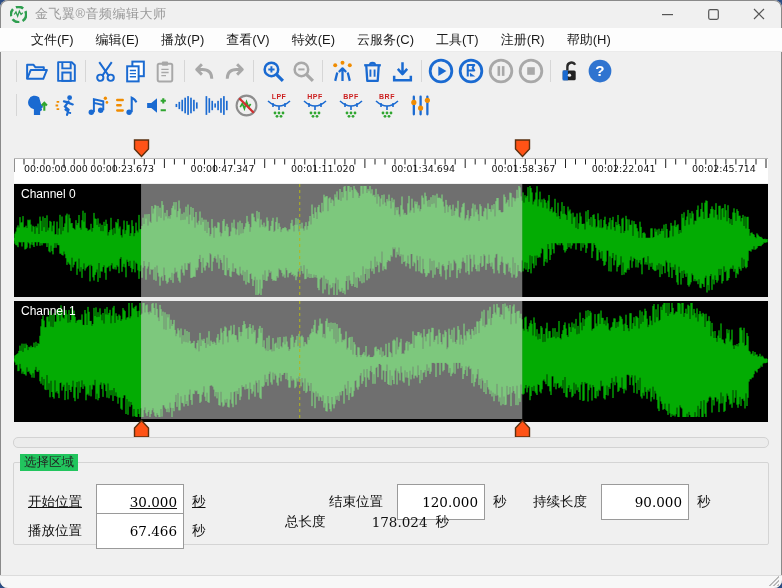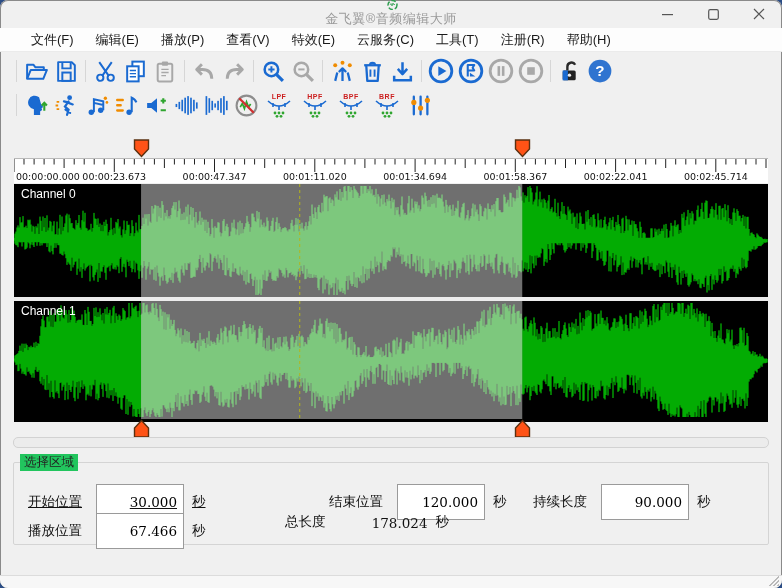--- a/index.html
+++ b/index.html
@@ -1,38 +1,38 @@
 <!DOCTYPE html>
 <html><head>
 <meta charset="utf-8">
 <style>
   html,body{margin:0;padding:0;background:#2b4d85;font-family:"Liberation Sans",sans-serif;}
   #win{position:relative;width:782px;height:588px;background:#f0f0f0;border-radius:8px;overflow:hidden;
        box-shadow:0 0 0 1px #8a8a8a inset;}
   
-  #titlebar{position:absolute;left:0;top:0;width:100%;height:28px;display:flex;align-items:center;flex-direction:column;}
+  #titlebar{position:absolute;left:0;top:0;width:100%;height:28px;display:flex;align-items:center;}
   #appicon{width:17px;height:17px;margin:0 8px 0 10px;}
   #title{font-size:13px;color:#9a9a9a;letter-spacing:.5px;}
   #wctrls{position:absolute;right:0;top:0;height:28px;display:flex;}
   .wbtn{width:46px;height:28px;display:flex;align-items:center;justify-content:center;color:#555;}
   .wbtn svg{display:block}
   
   #menubar{position:absolute;left:0;top:28px;width:100%;height:24px;background:#fdfdfd;display:flex;align-items:center;padding-left:20px;box-sizing:border-box;border-bottom:1px solid #ebebeb;}
   .mitem{font-size:13px;color:#1a1a1a;padding:0 11px;height:24px;line-height:24px;cursor:default;}
   
   .trow{position:absolute;left:12px;display:flex;align-items:center;height:32px;}
   #trow1{top:55px;} #trow2{top:89px;}
   .tbtn{width:28px;height:28px;display:flex;align-items:center;justify-content:center;background:transparent;border:0;padding:0;margin:0 1px;}
   .tsep{width:1px;height:22px;background:#d6d6d6;margin:0 4px;}
   .blue{color:#1a6ad1;} .gray{color:#a8a8a8;}
   .ficon{display:flex;flex-direction:column;align-items:center;width:34px;height:28px;justify-content:center;}
   .flabel{font-size:7px;font-weight:bold;color:#cc1f1f;line-height:7px;letter-spacing:.5px;}
   
   #ruler{position:absolute;left:14px;top:158px;width:754px;height:25px;background:#ffffff;border-top:1px solid #b9b9b9;box-sizing:border-box;}
-  .rlabel{position:absolute;top:12px;font-size:9.5px;color:#111;white-space:nowrap;font-family:"DejaVu Sans",sans-serif;}
+  .rlabel{position:absolute;top:4px;font-size:9.5px;color:#111;white-space:nowrap;font-family:"DejaVu Sans",sans-serif;margin-left:8px;}
   .marker{position:absolute;width:17px;height:19px;}
   
   #wavebox{position:absolute;left:14px;top:184px;width:754px;height:238px;background:#000;}
   .chan{position:absolute;left:0;width:754px;}
   #chan0{top:0;height:113px;} #divider{position:absolute;left:0;top:113px;width:754px;height:4px;background:#ececec;} #chan1{top:117px;height:118px;}
   .chanlabel{position:absolute;left:7px;font-size:12px;color:#fff;z-index:3;}
   #chanlabel0{top:3px;} #chanlabel1{top:120px;}
   
   #hscroll{position:absolute;left:13px;top:437px;width:756px;height:11px;background:#ececec;border:1px solid #d2d2d2;border-radius:5px;box-sizing:border-box;}
   
@@ -441,21 +441,21 @@
   <div class="fld" style="left:533px;top:484px;">
     <span class="lbl">持续长度</span>
     <input value="90.000" style="">
     <span class="unit">秒</span>
   </div>
   <div class="fld" style="left:28px;top:513px;">
     <span class="lbl">播放位置</span>
     <input value="67.466" style="">
     <span class="unit">秒</span>
   </div>
-  <div class="fld" style="left:285px;top:513px;align-items:flex-end;">
+  <div class="fld" style="left:285px;top:513px;">
     <span class="lbl">总长度</span>
     <span class="roval">178.024</span>
     <span class="unit">秒</span>
   </div>
 
   <div id="statusline"></div>
   <div id="statusbar">
       <div id="grip"></div>
     </div>
 

